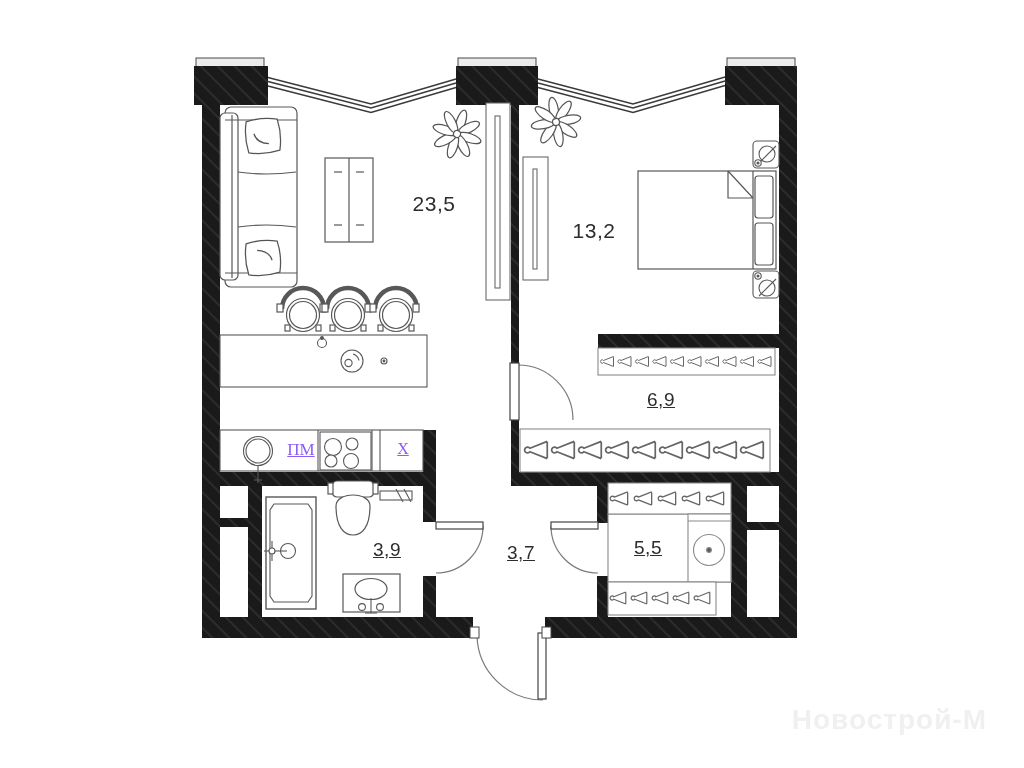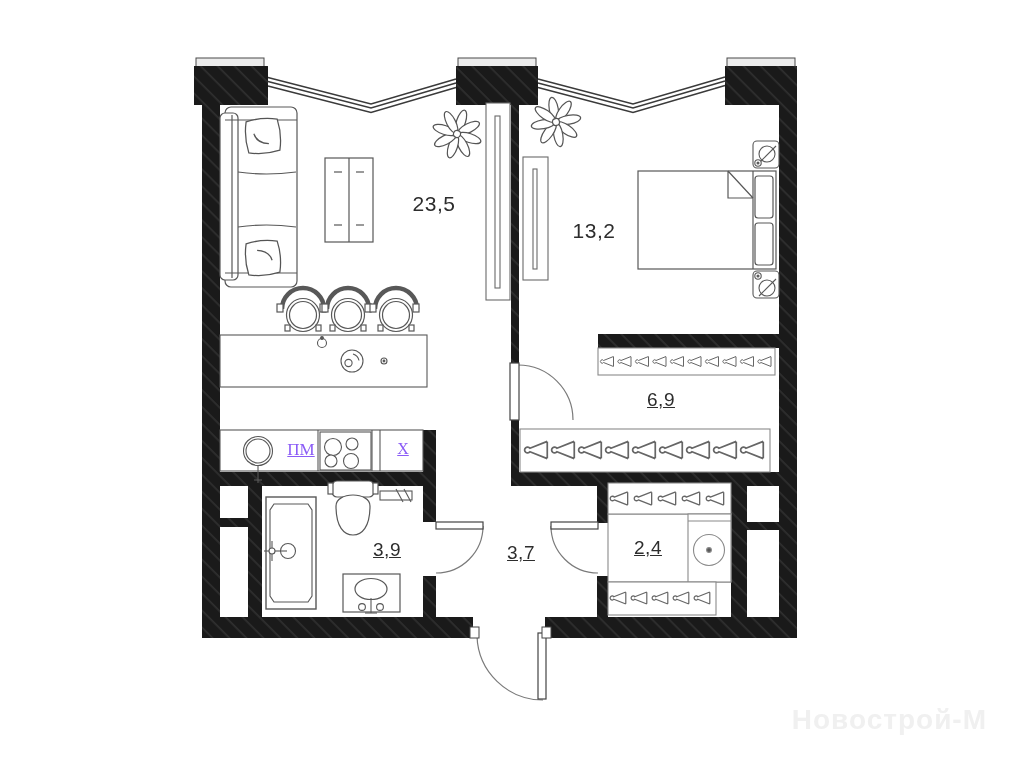--- a/index.html
+++ b/index.html
@@ -339,20 +339,20 @@
       <line x1="365" y1="613" x2="377" y2="613"></line>
     </g>
   </g>
 </svg>
 
 <div class="room-label lbl-lg" style="left:434px;top:204px;">23,5</div>
 <div class="room-label lbl-lg" style="left:594px;top:219px;margin-top:12px;">13,2</div>
 <div class="room-label lbl-md" style="left:661px;top:400px;">6,9</div>
 <div class="room-label lbl-md" style="left:371px;top:550px;margin-left:16px;">3,9</div>
 <div class="room-label lbl-md" style="left:521px;top:553px;">3,7</div>
-<div class="room-label lbl-md" style="left:648px;top:548px;">2,4</div>
+<div class="room-label lbl-md" style="left:648px;top:548px;">5,5</div>
 
 <div class="appliance-label lbl-pm" style="left:301px;top:450px;">ПМ</div>
 <div class="appliance-label lbl-x" style="left:403px;top:449px;">X</div>
 
 <div class="watermark">Новострой-М</div>
 
 </div>
 
 </body></html>

